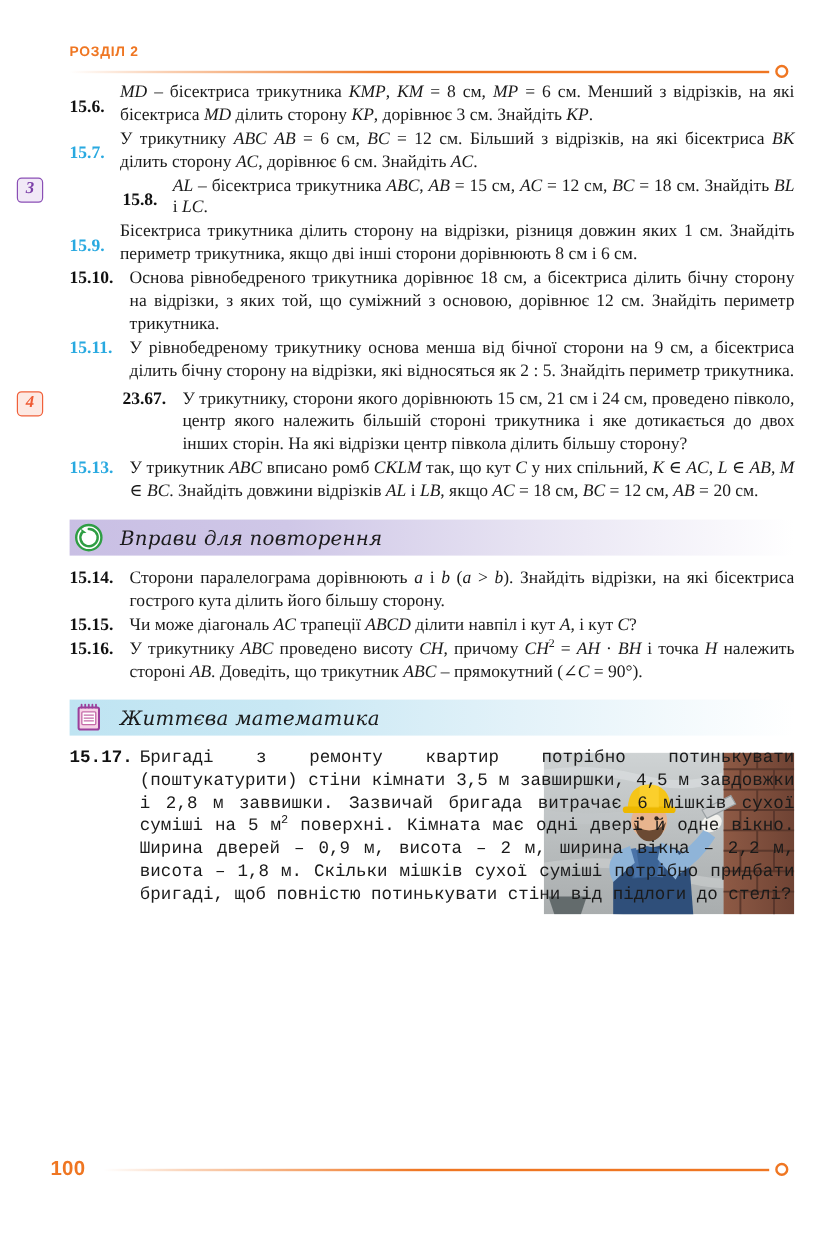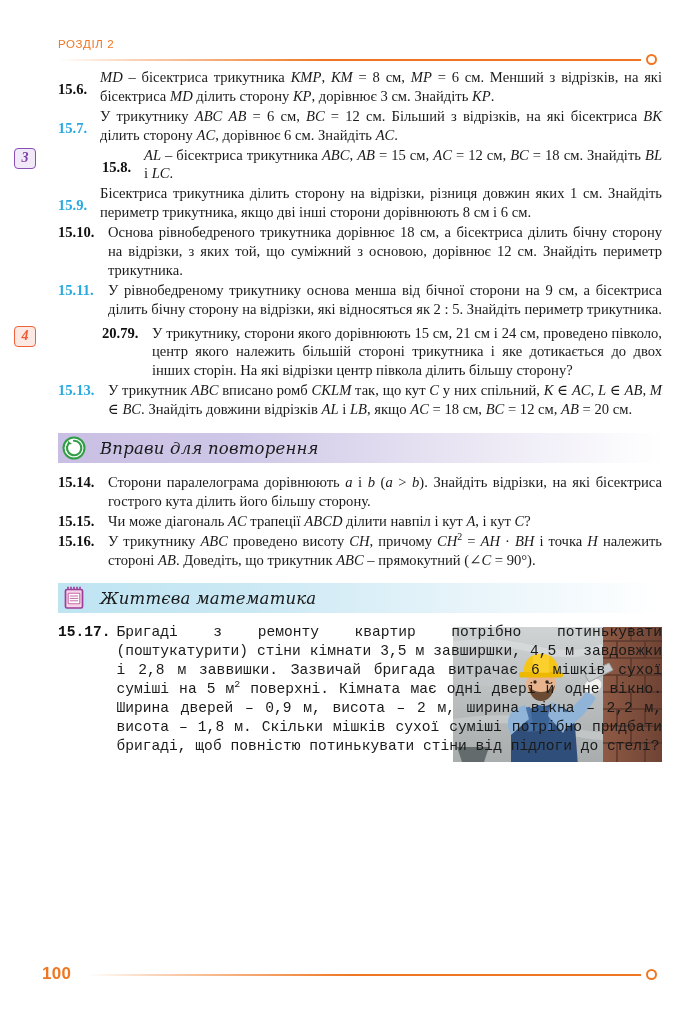--- a/index.html
+++ b/index.html
@@ -25,21 +25,21 @@
   
   .runhead {
     position: absolute;
     top: 38px;
     left: 58px;
     right: 38px;
     height: 26px;
   }
   .runhead-label {
     font-family: "Liberation Sans", sans-serif;
-    font-weight: normal;
+    font-weight: bold;
     font-size: 11.5px;
     letter-spacing: 0.6px;
     color: #ef7622;
     text-transform: uppercase;
     position: absolute;
     left: 0;
     top: 0;
   }
   .runhead-rule {
     position: absolute;
@@ -247,21 +247,21 @@
 
     <div class="ex w-b">
       <div class="ex-num blue">15.11.</div>
       <div class="ex-body">У рівнобедреному трикутнику основа менша від бічної сторони на 9 см, а бісектриса ділить бічну сторону на відрізки, які відносяться як 2 : 5. Знайдіть периметр трикутника.</div>
     </div>
 
     <div class="ex w-b indent-badge" style="position:relative; margin-top:5px;">
       <div class="badge badge-orange" style="left:-44px; top:2px;">
         <span>4</span>
       </div>
-      <div class="ex-num">20.79.</div>
+      <div class="ex-num">23.67.</div>
       <div class="ex-body">У трикутнику, сторони якого дорівнюють 15 см, 21 см і 24 см, проведено півколо, центр якого належить більшій стороні трикутника і яке дотикається до двох інших сторін. На які відрізки центр півкола ділить більшу сторону?</div>
     </div>
 
     <div class="ex w-b">
       <div class="ex-num blue">15.13.</div>
       <div class="ex-body">У трикутник <i>ABC</i> вписано ромб <i>CKLM</i> так, що кут <i>C</i> у них спільний, <i>K</i> ∈ <i>AC</i>, <i>L</i> ∈ <i>AB</i>, <i>M</i> ∈ <i>BC</i>. Знайдіть довжини відрізків <i>AL</i> і <i>LB</i>, якщо <i>AC</i> = 18 см, <i>BC</i> = 12 см, <i>AB</i> = 20 см.</div>
     </div>
 
     <div class="banner banner-purple">
       <span class="banner-icon">

